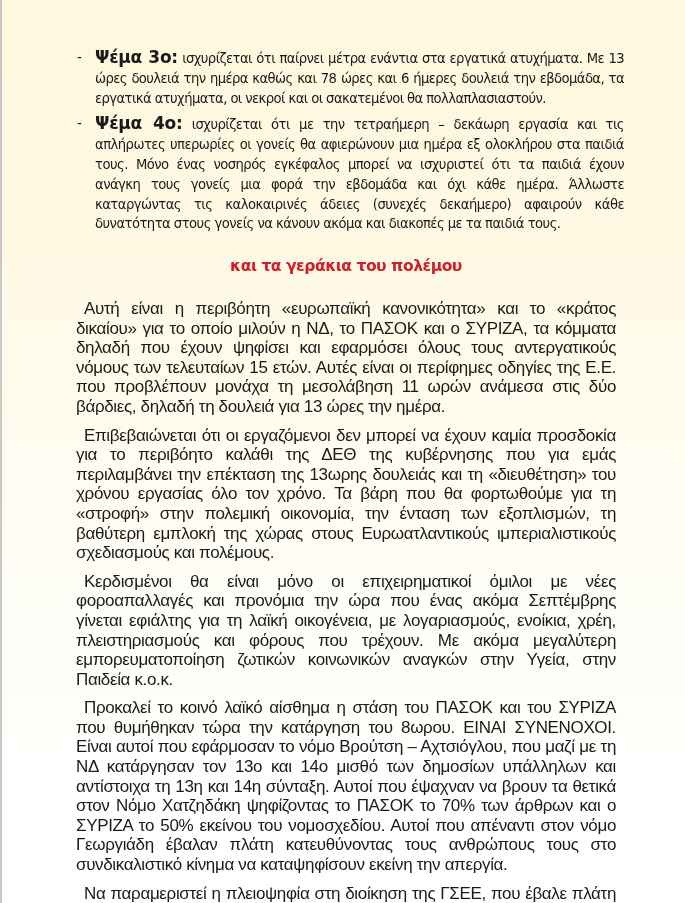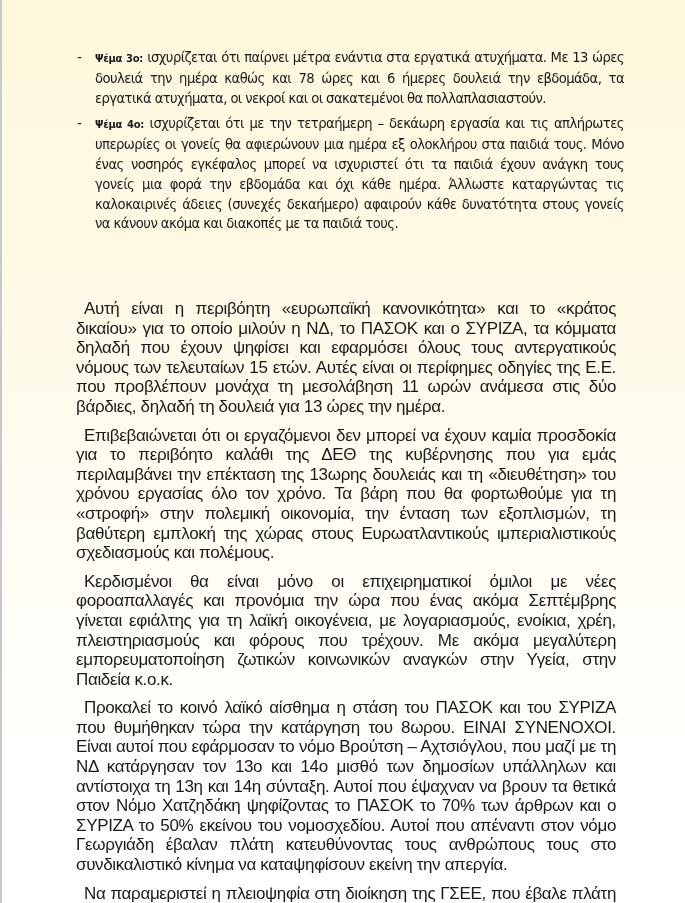--- a/index.html
+++ b/index.html
@@ -48,21 +48,21 @@
       margin-bottom: 6px;
     }
     .bullet .dash {
       position: absolute;
       left: 9px;
       top: 0;
     }
     .bullet .lead {
       font-family: "DejaVu Sans", sans-serif;
       font-weight: bold;
-      font-size: 10px;
+      font-size: 17px;
       letter-spacing: -0.3px;
     }
     .bullet .body {
       font-family: "DejaVu Sans", sans-serif;
       font-size: 13.2px;
       letter-spacing: -0.55px;
     }
     .bullet.b1 .body { letter-spacing: -0.6px; }
     .heading {
       position: absolute;
@@ -103,20 +103,21 @@
       <span class="dash">-</span>
       <span class="lead">Ψέμα 3ο:</span><span class="body"> ισχυρίζεται ότι παίρνει μέτρα ενάντια στα εργατικά ατυχήματα. Με 13 ώρες δουλειά την ημέρα καθώς και 78 ώρες και 6 ήμερες δουλειά την εβδομάδα, τα εργατικά ατυχήματα, οι νεκροί και οι σακατεμένοι θα πολλαπλασιαστούν.</span>
     </div>
     <div class="bullet b2">
       <span class="dash">-</span>
       <span class="lead">Ψέμα 4ο:</span><span class="body"> ισχυρίζεται ότι με την τετραήμερη – δεκάωρη εργασία και τις απλήρωτες υπερωρίες οι γονείς θα αφιερώνουν μια ημέρα εξ ολοκλήρου στα παιδιά τους. Μόνο ένας νοσηρός εγκέφαλος μπορεί να ισχυριστεί ότι τα παιδιά έχουν ανάγκη τους γονείς μια φορά την εβδομάδα και όχι κάθε ημέρα. Άλλωστε καταργώντας τις καλοκαιρινές άδειες (συνεχές δεκαήμερο) αφαιρούν κάθε δυνατότητα στους γονείς να κάνουν ακόμα και διακοπές με τα παιδιά τους.</span>
     </div>
   </div>
 
   <div class="heading" style="color: rgb(209, 31, 42);">
+    <div>και τα γεράκια του πολέμου</div>
   </div>
 
   <div class="paras text">
     <p class="para">Αυτή είναι η περιβόητη «ευρωπαϊκή κανονικότητα» και το «κράτος δικαίου» για το οποίο μιλούν η ΝΔ, το ΠΑΣΟΚ και ο ΣΥΡΙΖΑ, τα κόμματα δηλαδή που έχουν ψηφίσει και εφαρμόσει όλους τους αντεργατικούς νόμους των τελευταίων 15 ετών. Αυτές είναι οι περίφημες οδηγίες της Ε.Ε. που προβλέπουν μονάχα τη μεσολάβηση 11 ωρών ανάμεσα στις δύο βάρδιες, δηλαδή τη δουλειά για 13 ώρες την ημέρα.</p>
     <p class="para">Επιβεβαιώνεται ότι οι εργαζόμενοι δεν μπορεί να έχουν καμία προσδοκία για το περιβόητο καλάθι της ΔΕΘ της κυβέρνησης που για εμάς περιλαμβάνει την επέκταση της 13ωρης δουλειάς και τη «διευθέτηση» του χρόνου εργασίας όλο τον χρόνο. Τα βάρη που θα φορτωθούμε για τη «στροφή» στην πολεμική οικονομία, την ένταση των εξοπλισμών, τη βαθύτερη εμπλοκή της χώρας στους Ευρωατλαντικούς ιμπεριαλιστικούς σχεδιασμούς και πολέμους.</p>
     <p class="para">Κερδισμένοι θα είναι μόνο οι επιχειρηματικοί όμιλοι με νέες φοροαπαλλαγές και προνόμια την ώρα που ένας ακόμα Σεπτέμβρης γίνεται εφιάλτης για τη λαϊκή οικογένεια, με λογαριασμούς, ενοίκια, χρέη, πλειστηριασμούς και φόρους που τρέχουν. Με ακόμα μεγαλύτερη εμπορευματοποίηση ζωτικών κοινωνικών αναγκών στην Υγεία, στην Παιδεία κ.ο.κ.</p>
     <p class="para">Προκαλεί το κοινό λαϊκό αίσθημα η στάση του ΠΑΣΟΚ και του ΣΥΡΙΖΑ που θυμήθηκαν τώρα την κατάργηση του 8ωρου. ΕΙΝΑΙ ΣΥΝΕΝΟΧΟΙ. Είναι αυτοί που εφάρμοσαν το νόμο Βρούτση – Αχτσιόγλου, που μαζί με τη ΝΔ κατάργησαν τον 13ο και 14ο μισθό των δημοσίων υπάλληλων και αντίστοιχα τη 13η και 14η σύνταξη. Αυτοί που έψαχναν να βρουν τα θετικά στον Νόμο Χατζηδάκη ψηφίζοντας το ΠΑΣΟΚ το 70% των άρθρων και ο ΣΥΡΙΖΑ το 50% εκείνου του νομοσχεδίου. Αυτοί που απέναντι στον νόμο Γεωργιάδη έβαλαν πλάτη κατευθύνοντας τους ανθρώπους τους στο συνδικαλιστικό κίνημα να καταψηφίσουν εκείνη την απεργία.</p>
     <p class="para">Να παραμεριστεί η πλειοψηφία στη διοίκηση της ΓΣΕΕ, που έβαλε πλάτη στο ξήλωμα του 8ωρου και άλλων συλλογικών κατακτήσεων, τηρώντας την ίδια στάση που κράτησαν τα κόμματα του κεφαλαίου σε αυτές τις θεμελιακές ανατροπές. Σήμερα υπονομεύει τη δύναμη και το δίκιο των αγώνων των εργαζομένων προτείνοντας ως διέξοδο τον κοινωνικό διάλογο και την ταξική συνεργασία στο πλαίσιο των Οδηγιών της Ε.Ε. και της στρατηγικής του κεφαλαίου.</p>
   </div>
 

